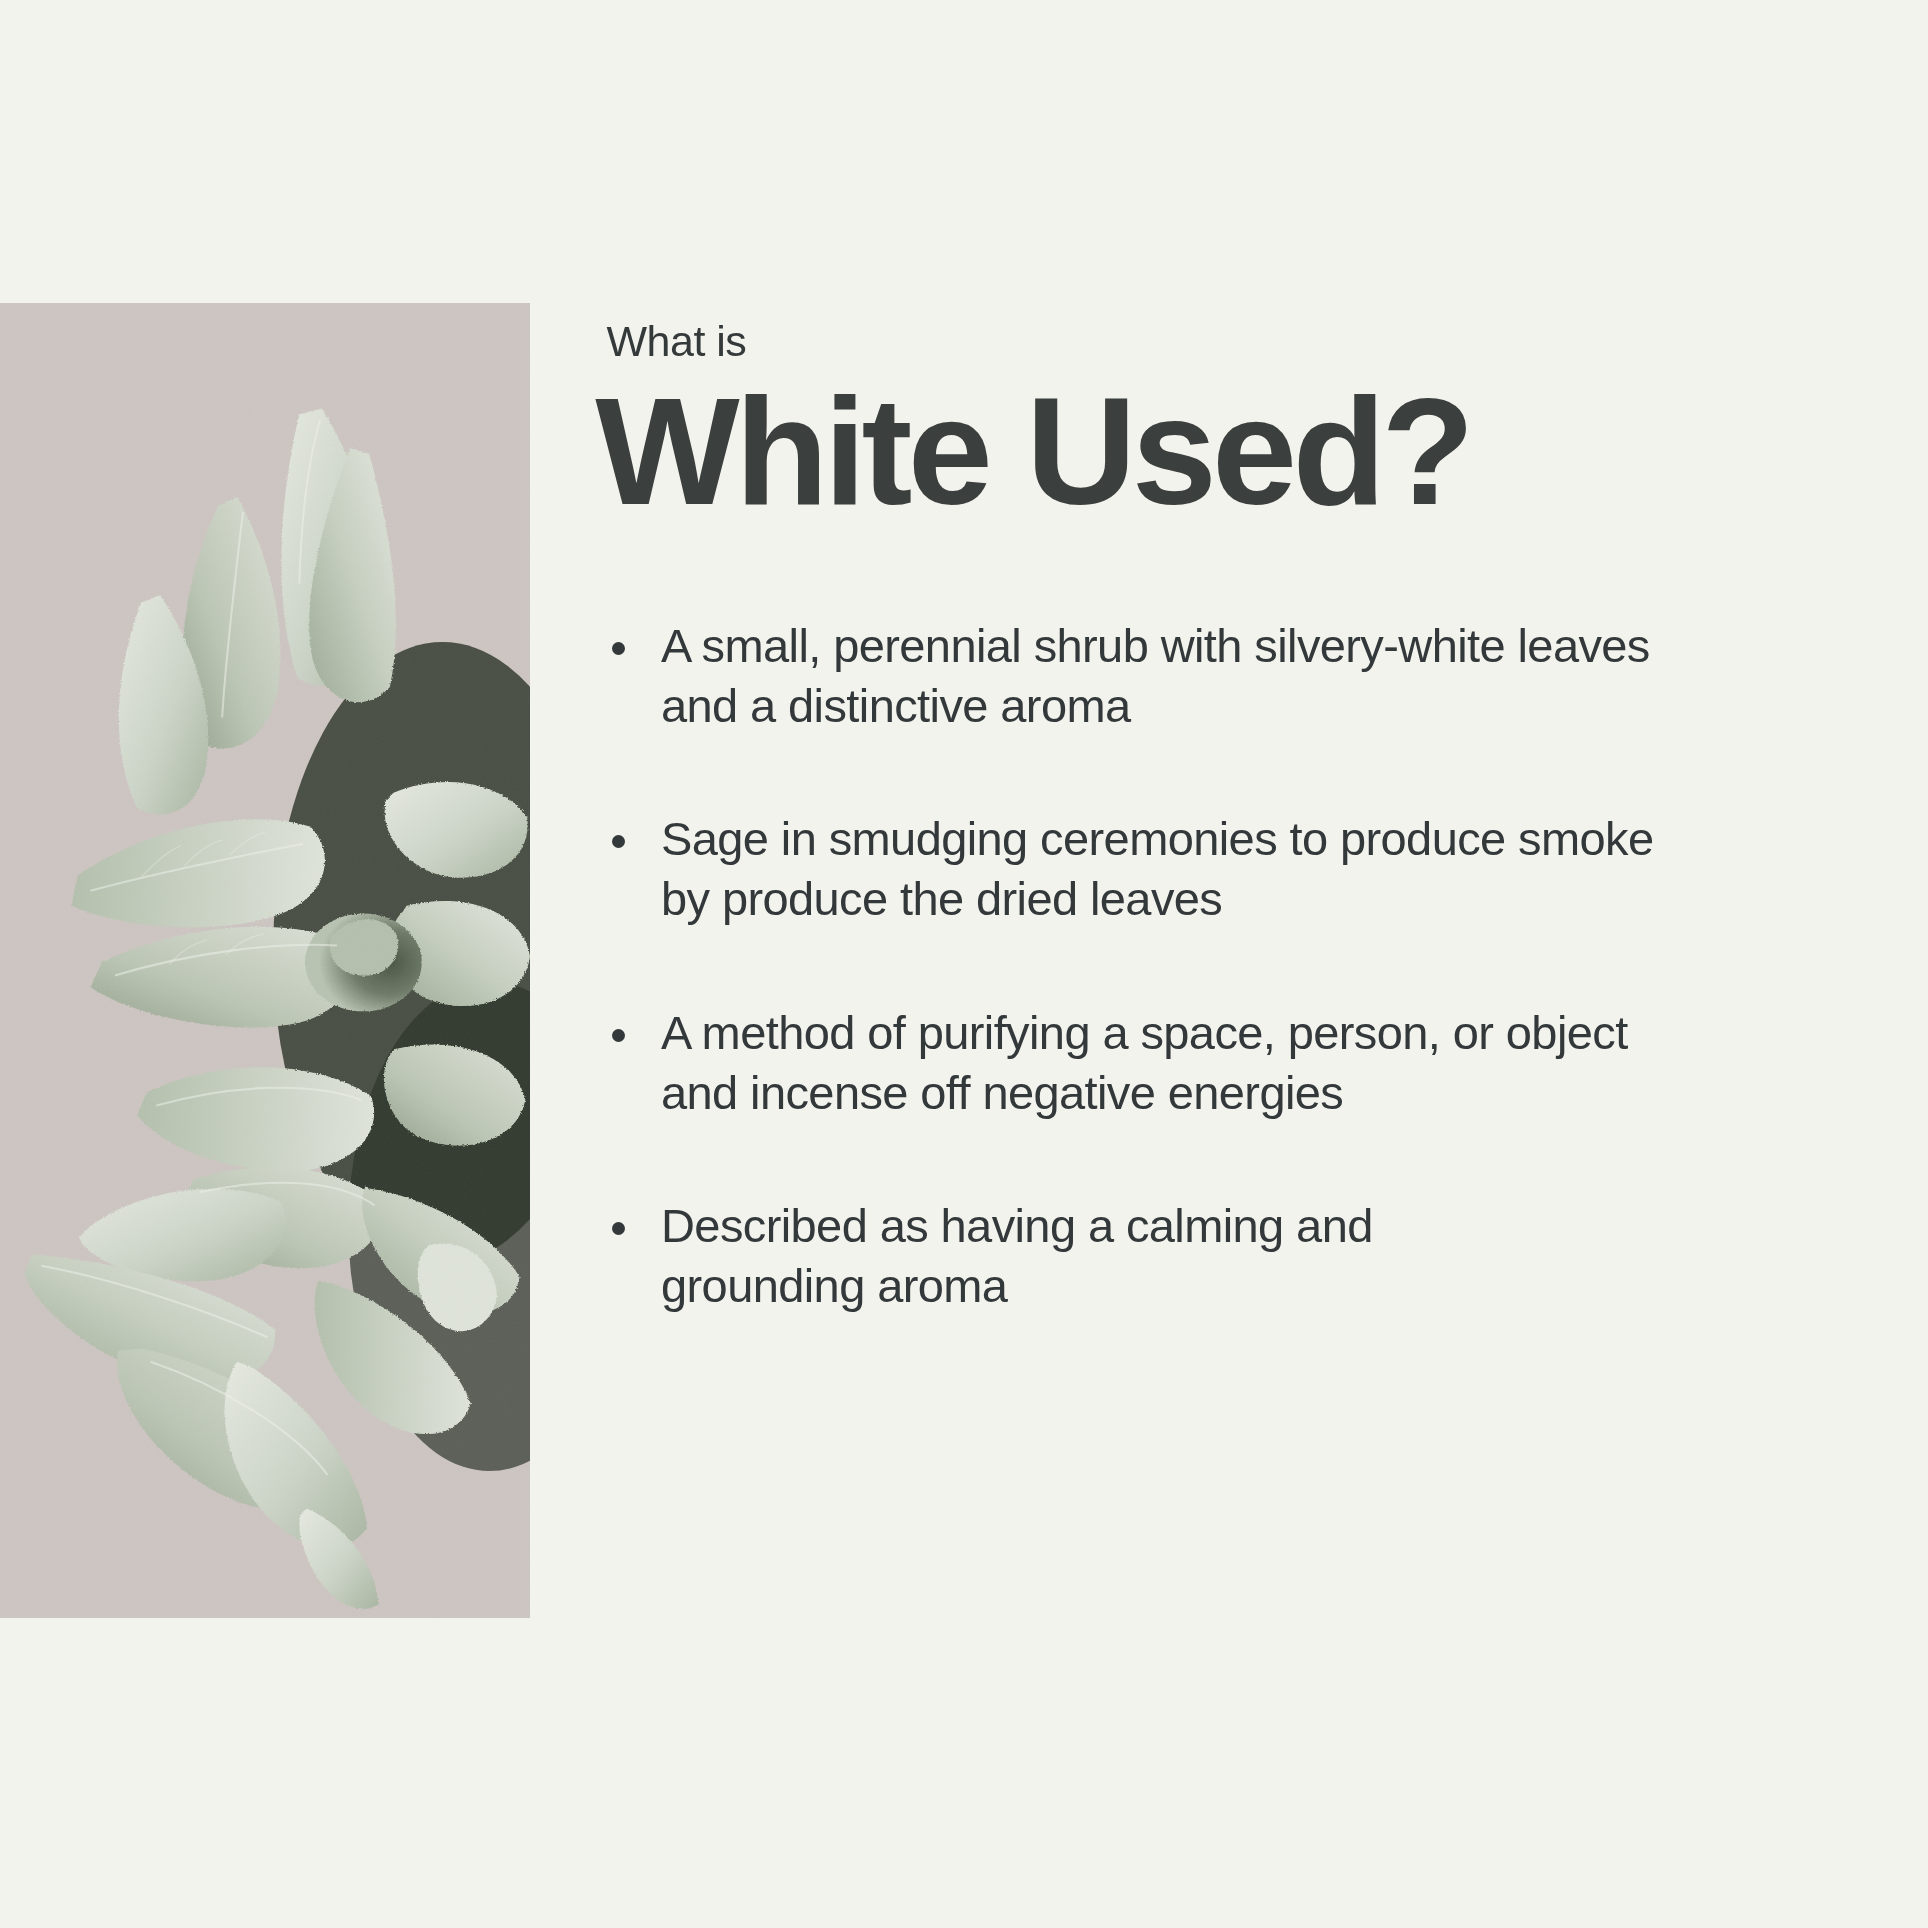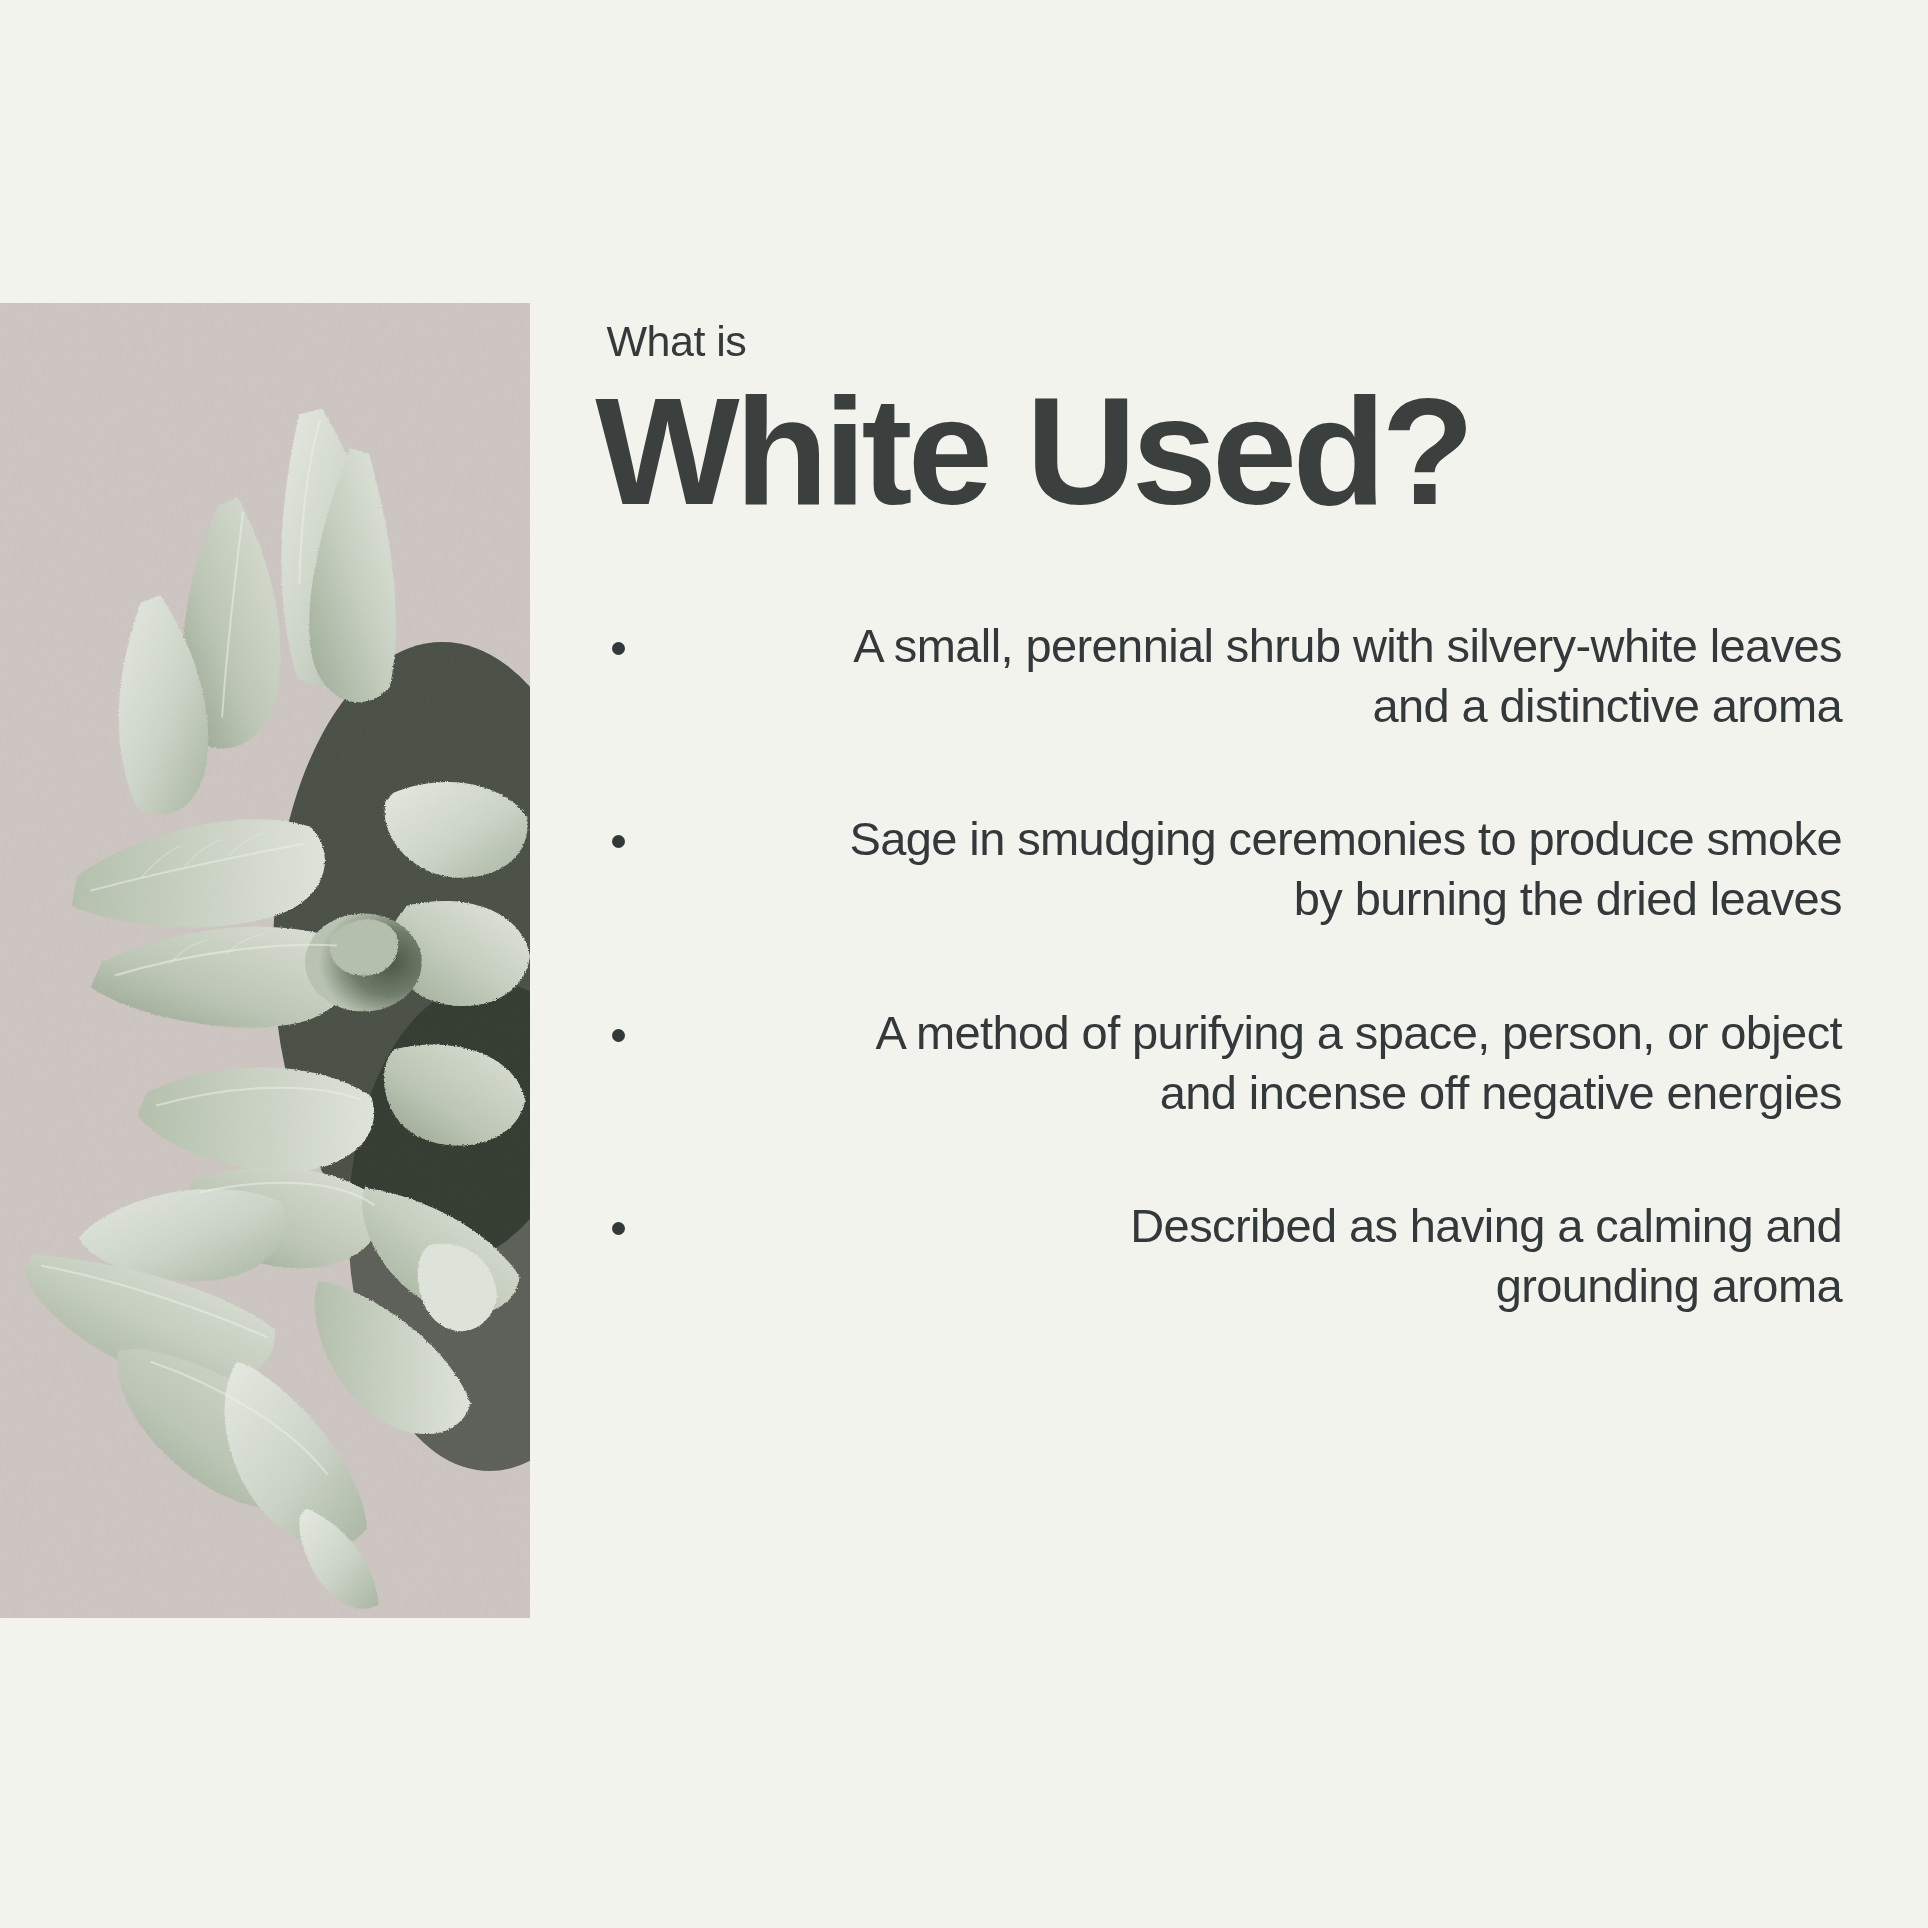--- a/index.html
+++ b/index.html
@@ -63,21 +63,20 @@
     letter-spacing: -4.7px;
     line-height: 0.98;
     margin: 0 0 0 -3.8px;
     white-space: nowrap;
   }
 
   .bullets {
     list-style: none;
     margin: 90px 0 5px 0;
     padding: 0;
-    text-align: right;
   }
   .bullet {
     position: relative;
     padding-left: 62px;
     margin-bottom: 73px;
     font-size: 47px;
     line-height: 1.28;
     color: #33383a;
     letter-spacing: -0.6px;
   }
@@ -208,21 +207,21 @@
 
       <li class="bullet">
         <span class="dot"></span>
         <span class="line">A small, perennial shrub with silvery-white leaves</span>
         <span class="line">and a distinctive aroma</span>
       </li>
 
       <li class="bullet">
         <span class="dot"></span>
         <span class="line">Sage in smudging ceremonies to produce smoke</span>
-        <span class="line">by burning the dried leaves</span>
+        <span class="line">by produce the dried leaves</span>
       </li>
 
       <li class="bullet">
         <span class="dot"></span>
         <span class="line">A method of purifying a space, person, or object</span>
         <span class="line">and incense off negative energies</span>
       </li>
 
       <li class="bullet">
         <span class="dot"></span>

